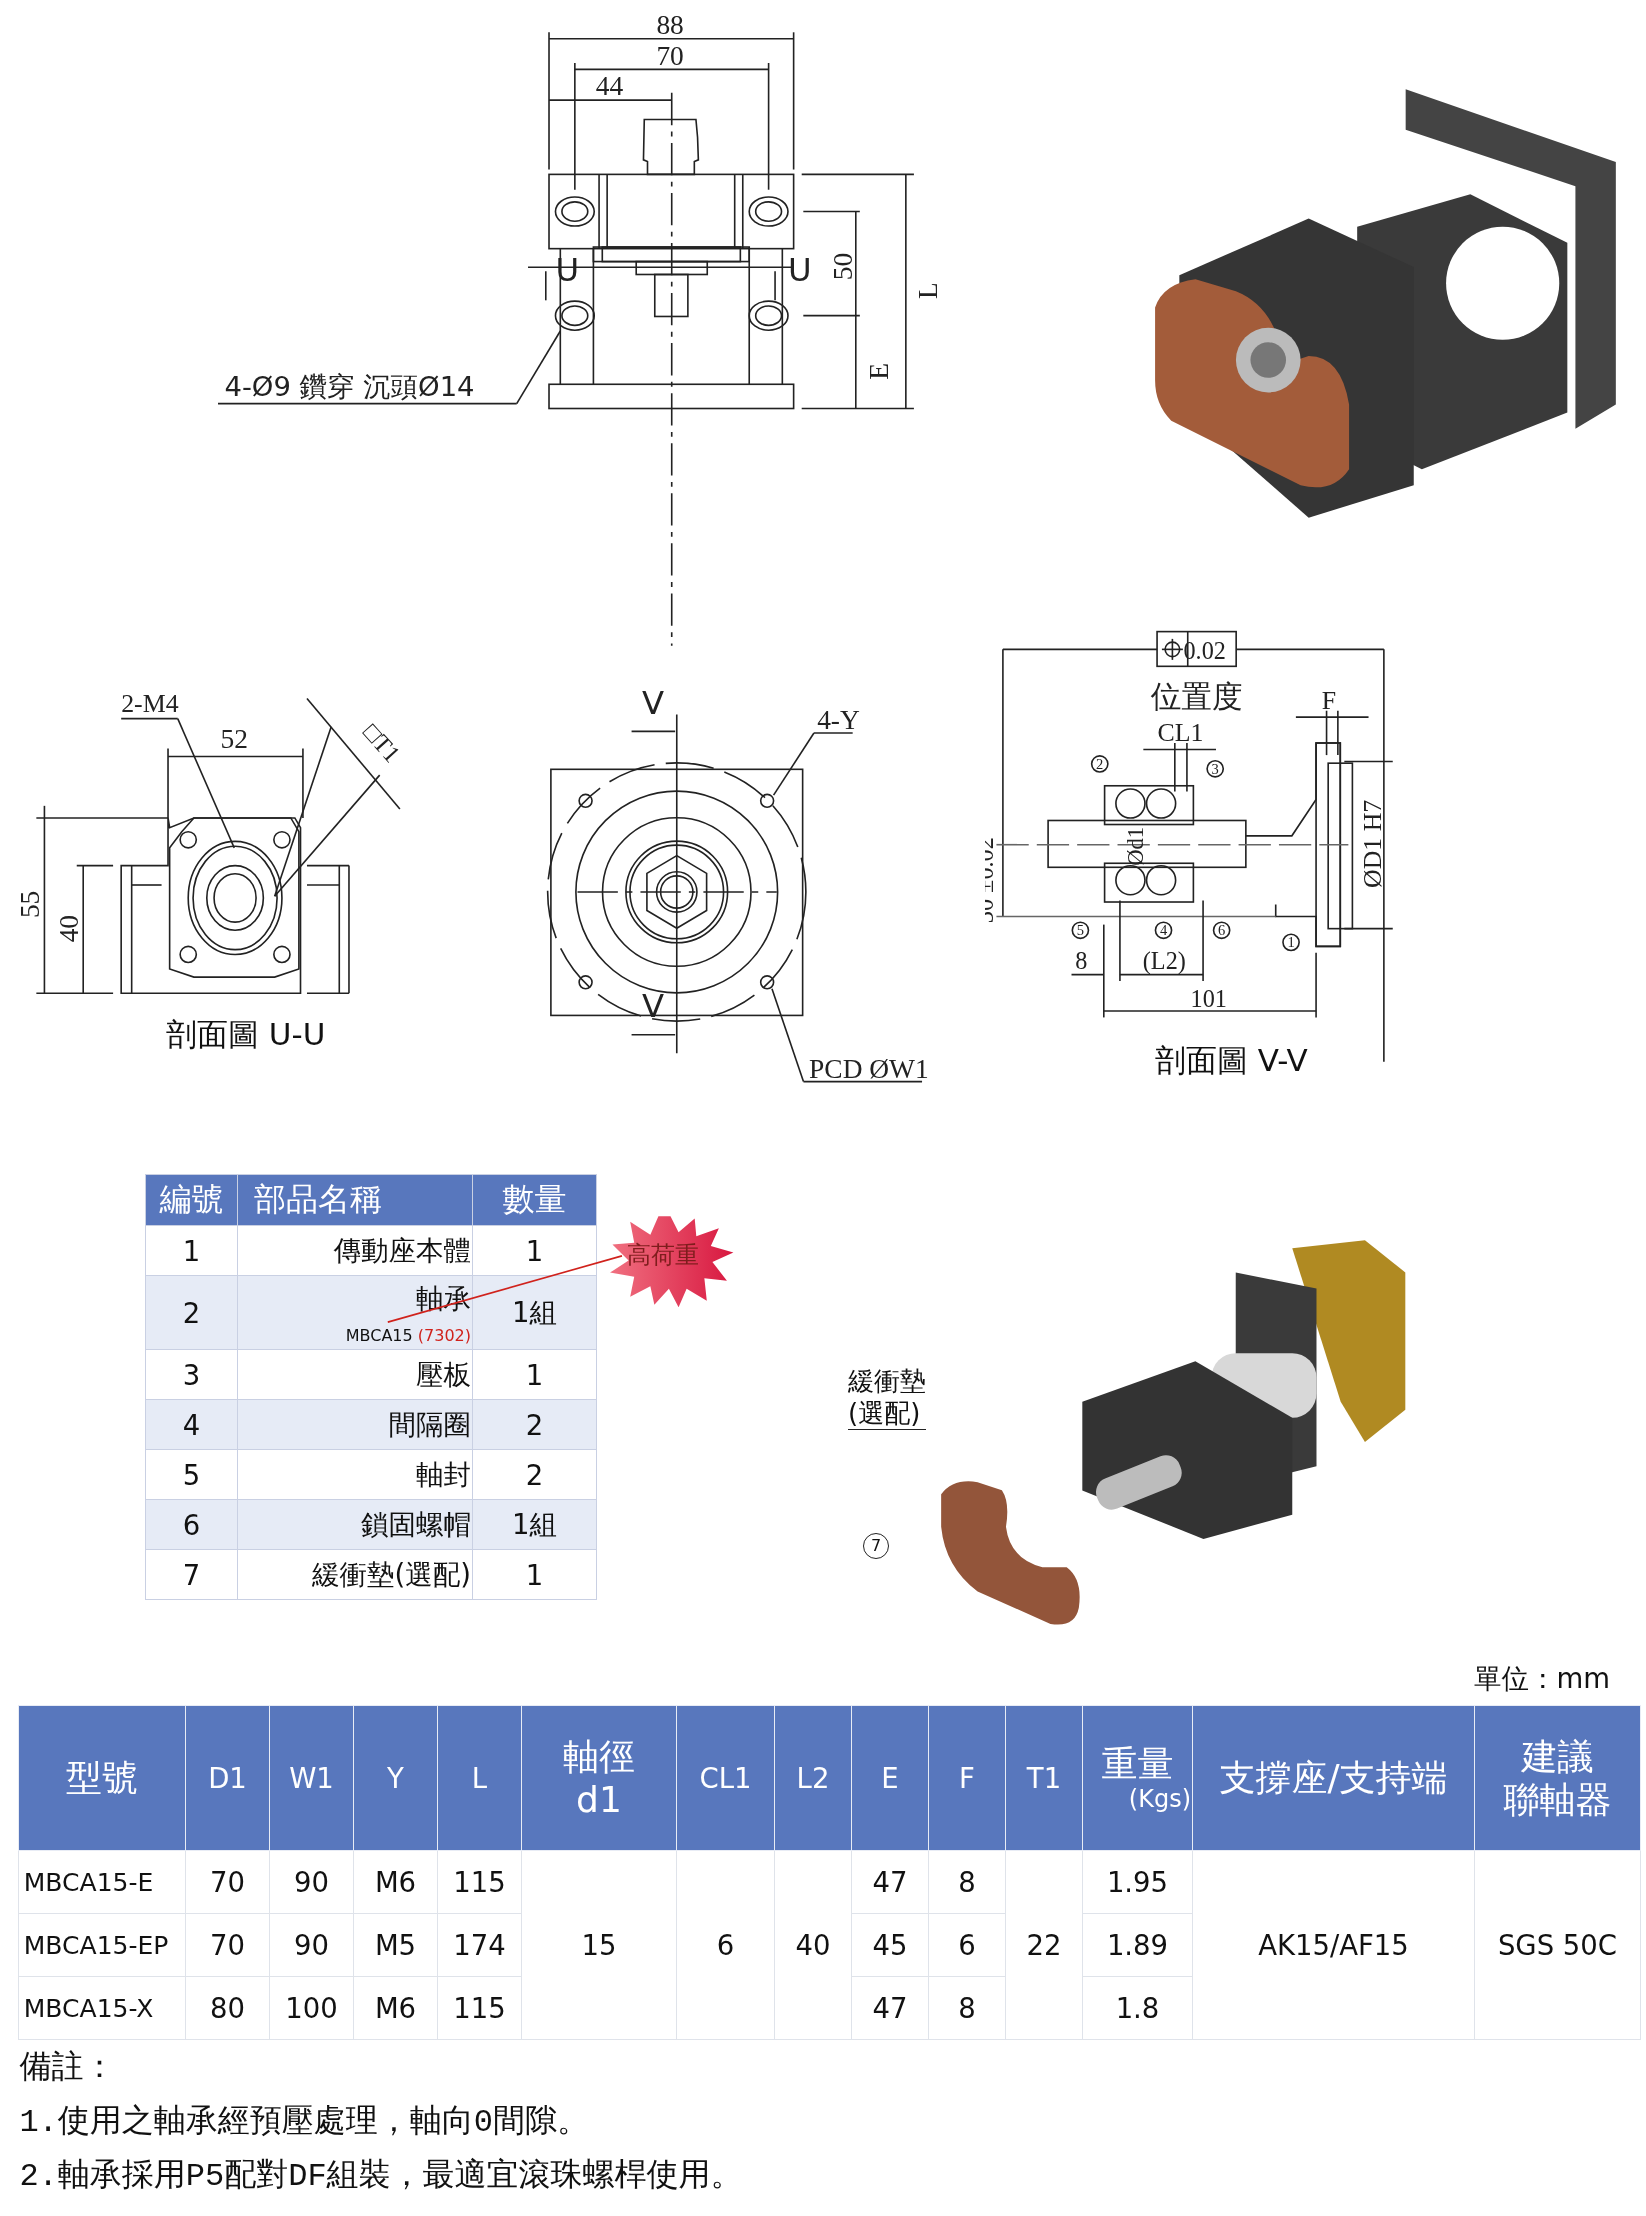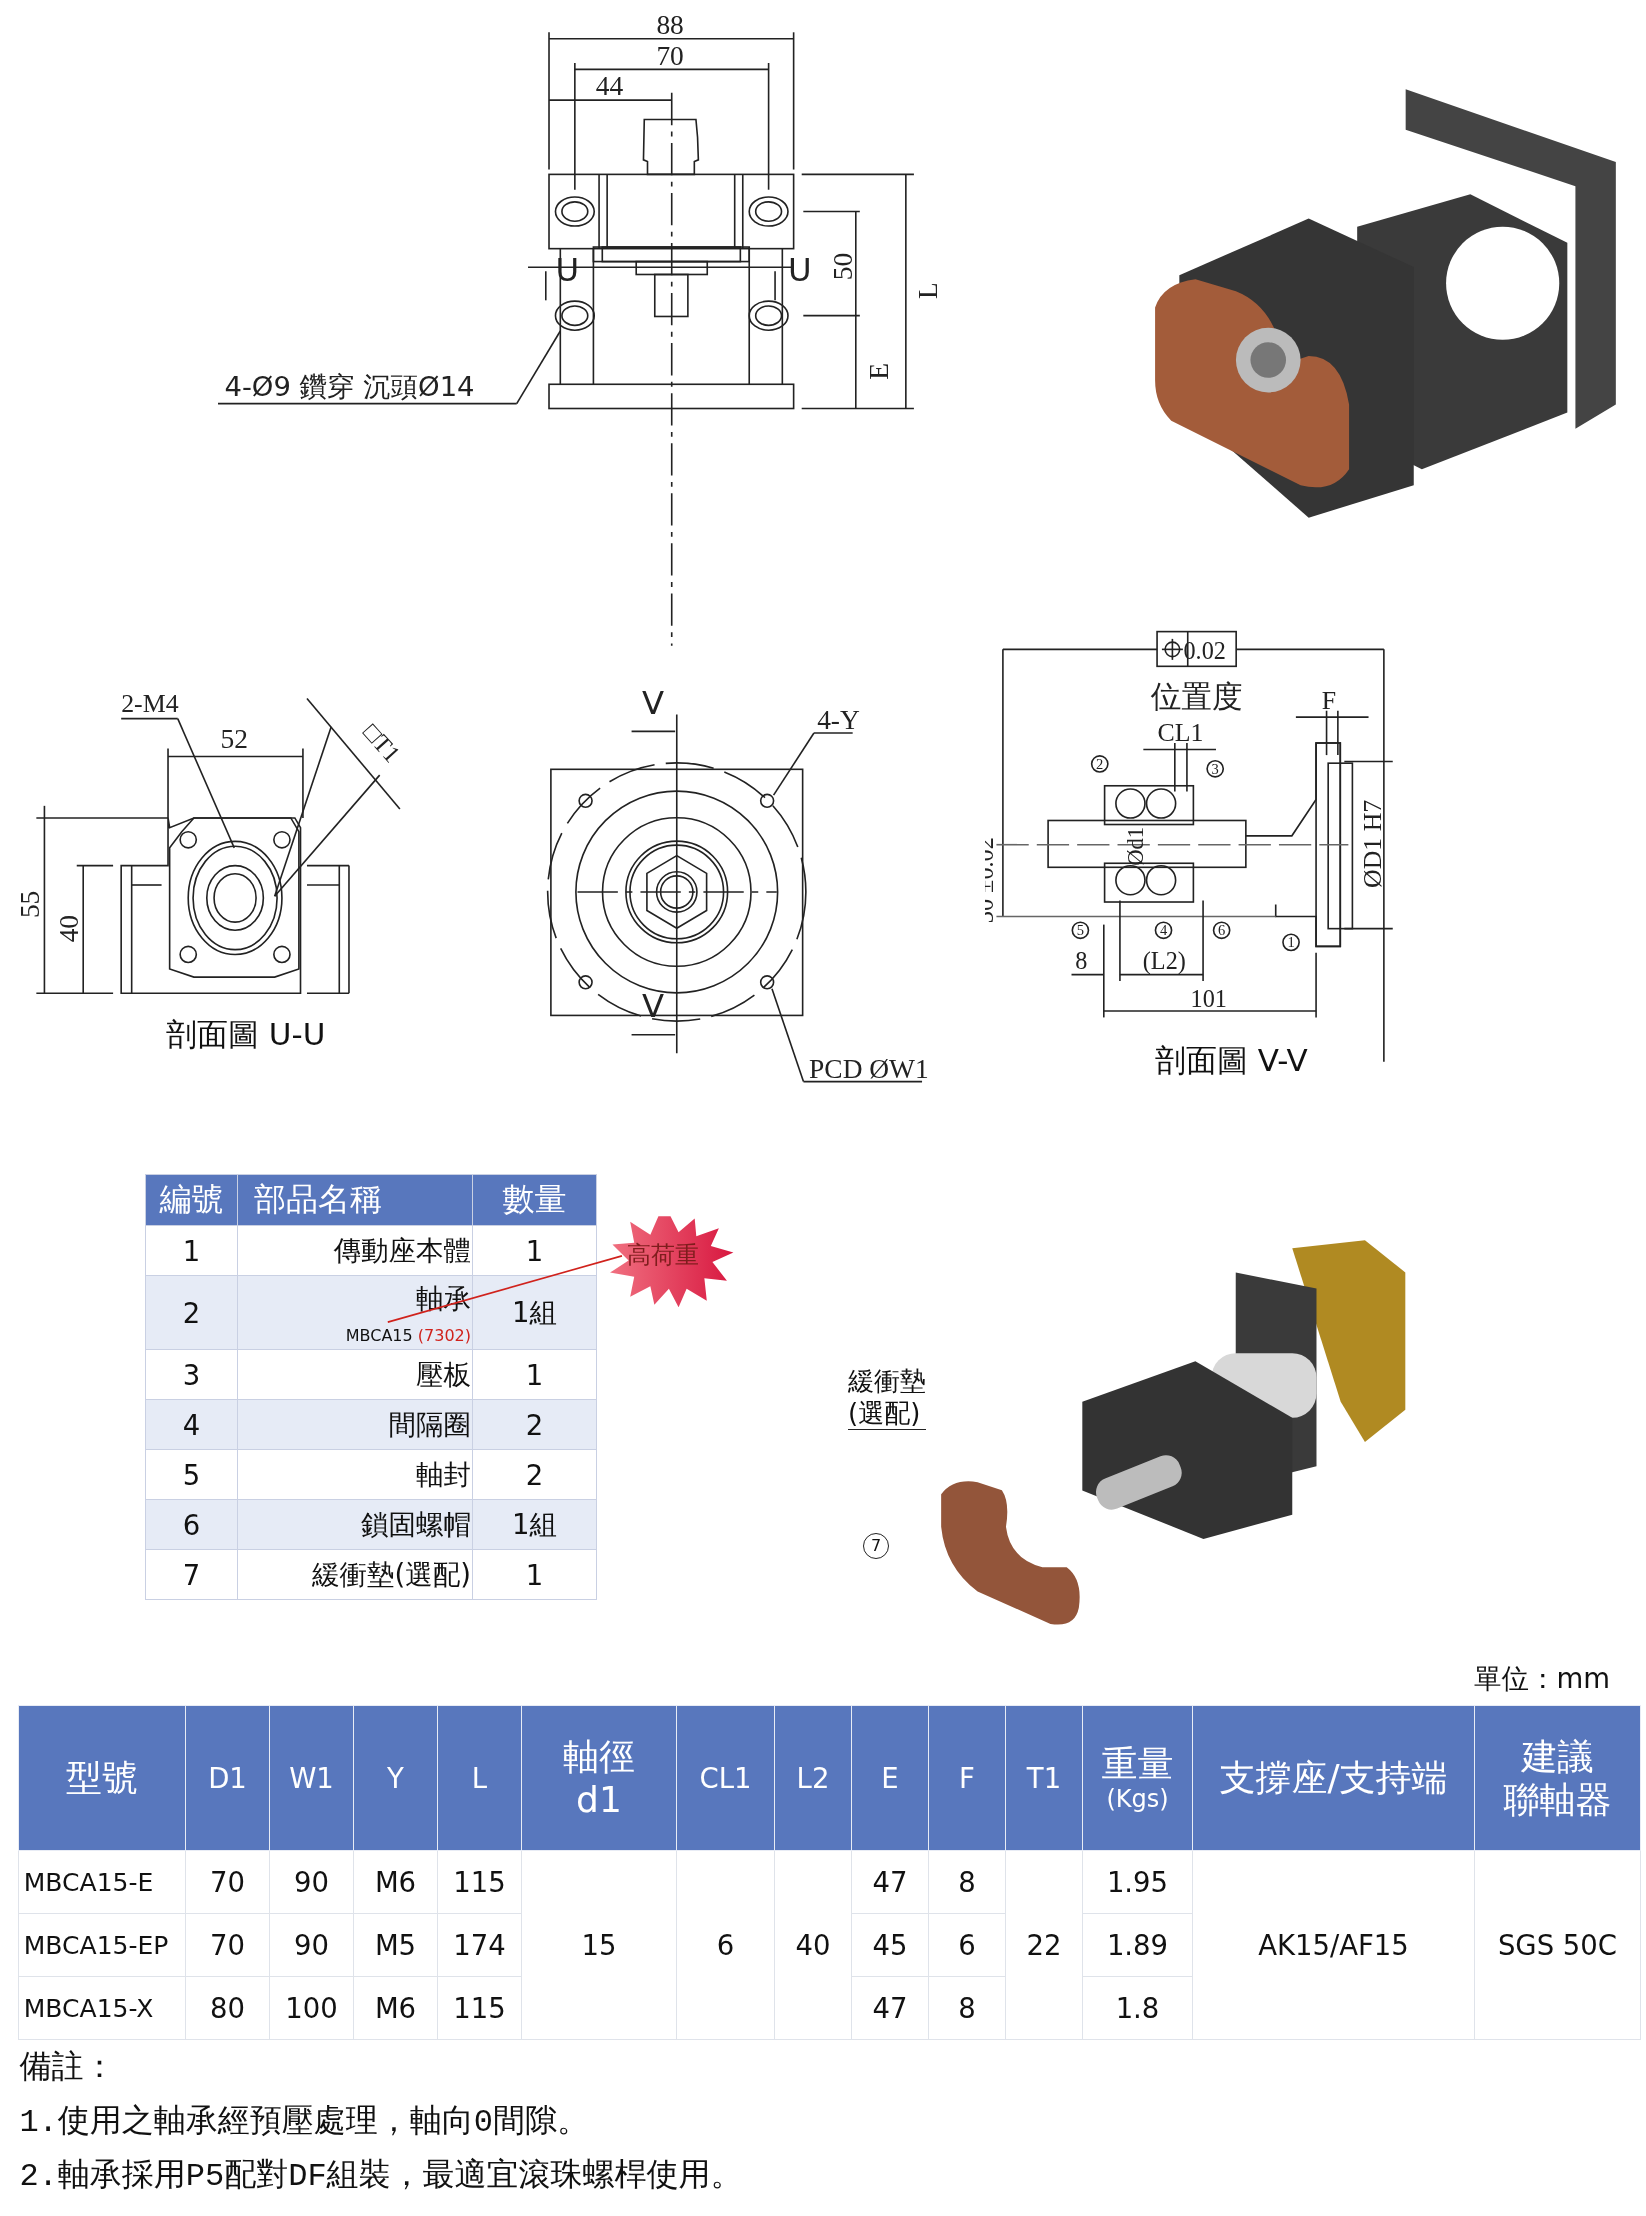--- a/index.html
+++ b/index.html
@@ -16,21 +16,21 @@
   .parts td { font-size:27.5px; border:0.8px solid #c9d0e3; height:47px; text-align:center; }
   .parts tr:nth-child(even) td { background:#e6ebf6; }
   .parts td.name { text-align:right; padding-left:16px; }
   .parts .sub { font-size:16px; display:block; margin-top:9px; }
   .parts .sub .red { color:#d0221c; }
 
   
   .spec { position:absolute; left:18px; top:1705px; width:1623px; border-collapse:collapse; }
   .spec th { background:#5877bd; color:#fff; font-weight:normal; border:1.6px solid #e8ecf5; height:142px; font-size:27.5px; line-height:1.2; }
   .spec th.big { font-size:36px; }
-  .spec th .small { font-size:24px; display:block; }
+  .spec th .small { font-size:24px; display:block;text-align:right; }
   .spec td { border:1.6px solid #dfe3ea; height:60px; text-align:center; font-size:27.5px; }
   .spec td.model { text-align:left; padding-left:4.8px; font-size:25px; }
 
   .unit { position:absolute; right:37px; top:1661px; font-size:27.5px; }
   .notes { position:absolute; left:19.4px; top:2042px; font-size:32px; line-height:54px;font-family:Liberation Mono, monospace; }
 
   .burst { position:absolute; left:606px; top:1212px; width:129px; height:97px; }
   .burst-label { position:absolute; left:627px; top:1239px; font-size:24px; color:#7f1d1d; }
 </style>
 </head>

